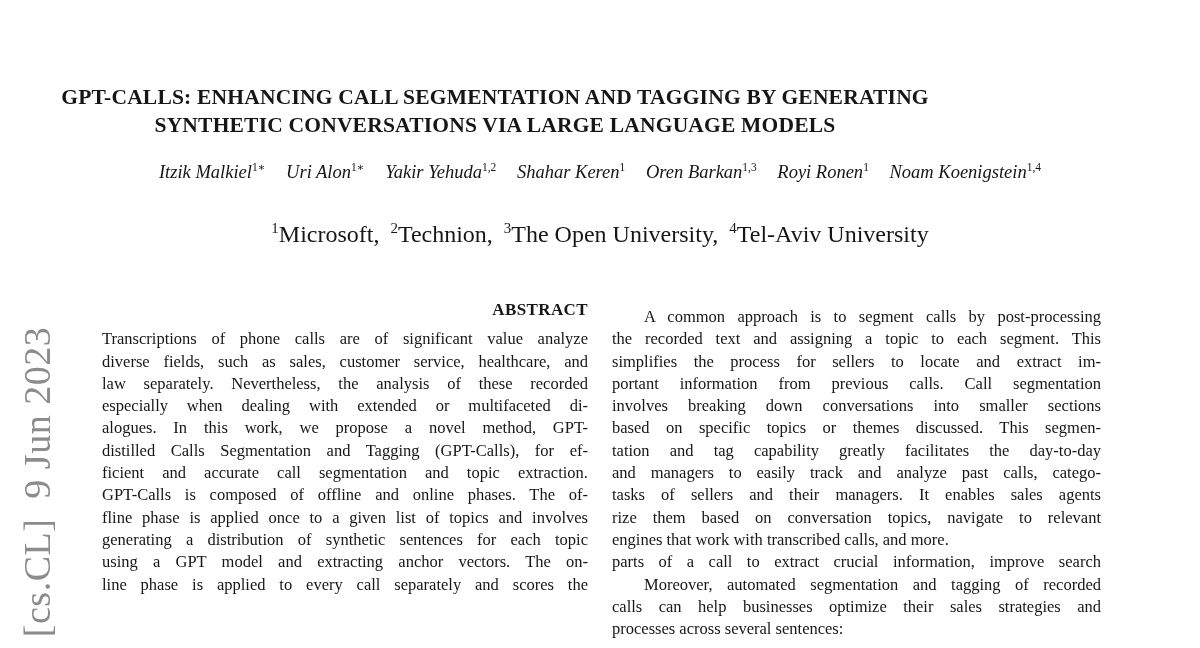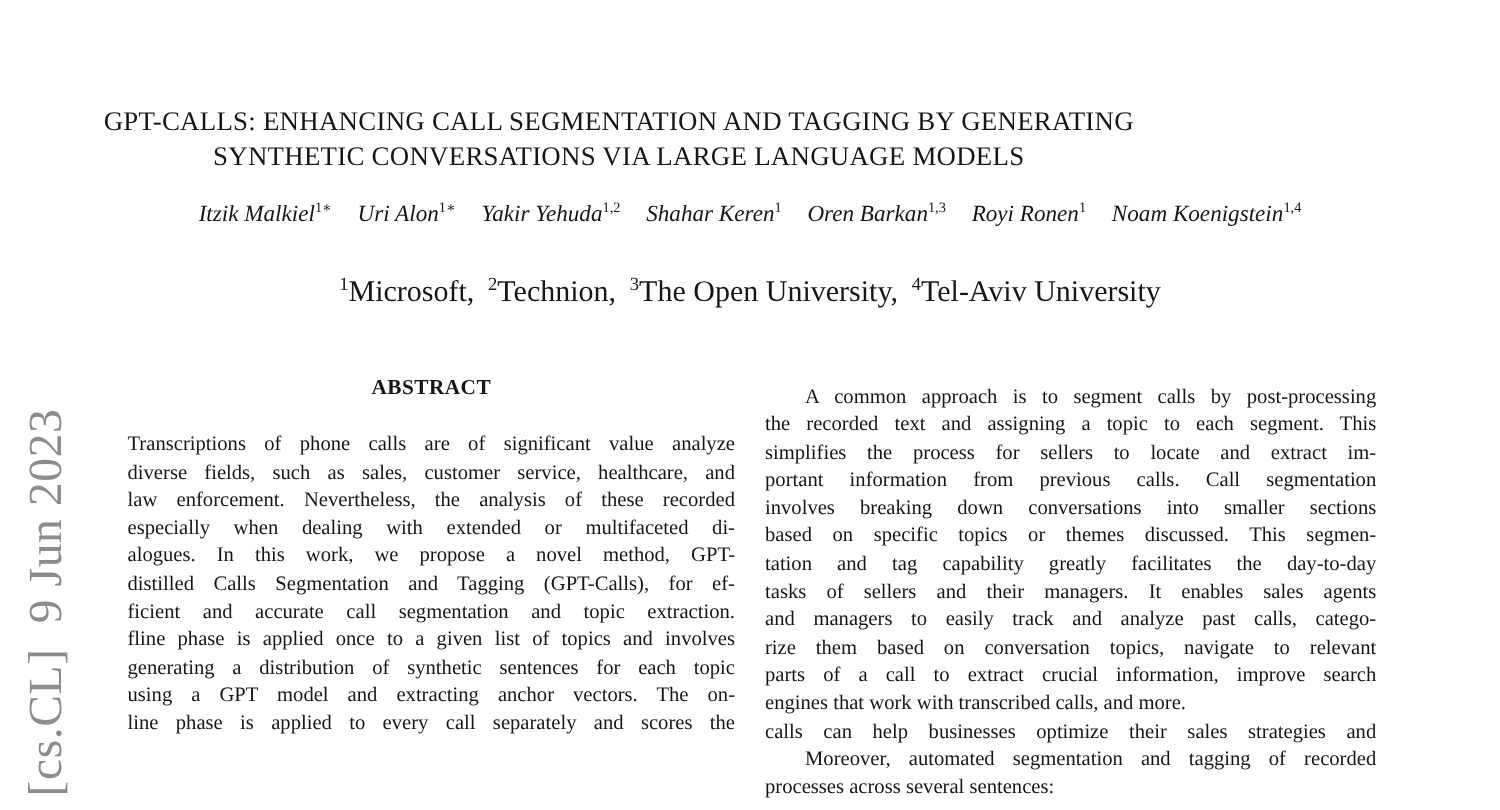--- a/index.html
+++ b/index.html
@@ -15,21 +15,21 @@
     overflow: hidden;
     font-family: "Liberation Serif", "DejaVu Serif", serif;
     color: #161616;
   }
   .paper-title {
     position: absolute;
     top: 83px;
     left: 0;
     width: 990px;
     text-align: center;
-    font-weight: normal;
+    font-weight: bold;
     font-size: 21.5px;
     line-height: 28px;
     letter-spacing: 0.2px;
   }
   .authors-line {
     position: absolute;
     top: 160px;
     left: 0;
     width: 1200px;
     text-align: center;
@@ -56,25 +56,25 @@
   .affil { margin-right: 5px; }
   .affil:last-child { margin-right: 0; }
   .col {
     position: absolute;
     font-size: 16.5px;
     line-height: 22.3px;
   }
   .col-left  { left: 102px; top: 299px; width: 486px; }
   .col-right { left: 612px; top: 306px; width: 489px; }
   .abstract-heading {
-    text-align: center;
+    text-align: right;
     font-weight: bold;
     font-size: 17px;
     letter-spacing: 0.4px;
-    margin-bottom: 23px;
+    margin-bottom: 7px;
   }
   .tline {
     text-align: justify;
     text-align-last: justify;
     height: 22.3px;
     overflow: hidden;
     white-space: nowrap;
   }
   .tline.pend { text-align-last: left; }
   .tline.indent { text-indent: 32px; }
@@ -119,42 +119,43 @@
     <span class="affil"><sup>1</sup><span>Microsoft,</span></span>
     <span class="affil"><sup>2</sup><span>Technion,</span></span>
     <span class="affil"><sup>3</sup><span>The Open University,</span></span>
     <span class="affil"><sup>4</sup><span>Tel-Aviv University</span></span>
   </div>
 
   <div class="col col-left">
     <div class="abstract-heading">ABSTRACT</div>
     <div class="tline">Transcriptions of phone calls are of significant value analyze</div>
     <div class="tline">diverse fields, such as sales, customer service, healthcare, and</div>
-    <div class="tline">law enforcement. Nevertheless, the analysis of these recorded</div>
+    <div class="tline">law separately. Nevertheless, the analysis of these recorded</div>
     <div class="tline">especially when dealing with extended or multifaceted di-</div>
     <div class="tline">alogues.  In this work, we propose a novel method, GPT-</div>
     <div class="tline">distilled Calls Segmentation and Tagging (GPT-Calls), for ef-</div>
     <div class="tline">ficient and accurate call segmentation and topic extraction.</div>
+    <div class="tline">GPT-Calls is composed of offline and online phases. The of-</div>
     <div class="tline">fline phase is applied once to a given list of topics and involves</div>
     <div class="tline">generating a distribution of synthetic sentences for each topic</div>
     <div class="tline">using a GPT model and extracting anchor vectors.  The on-</div>
     <div class="tline">line phase is applied to every call separately and scores the</div>
   </div>
 
   <div class="col col-right">
     <div class="tline indent">A common approach is to segment calls by post-processing</div>
     <div class="tline">the recorded text and assigning a topic to each segment. This</div>
     <div class="tline">simplifies the process for sellers to locate and extract im-</div>
     <div class="tline">portant information from previous calls.  Call segmentation</div>
     <div class="tline">involves breaking down conversations into smaller sections</div>
     <div class="tline">based on specific topics or themes discussed.  This segmen-</div>
     <div class="tline">tation and tag capability greatly facilitates the day-to-day</div>
+    <div class="tline">and managers to easily track and analyze past calls, catego-</div>
     <div class="tline">tasks of sellers and their managers.  It enables sales agents</div>
-    <div class="tline">and managers to easily track and analyze past calls, catego-</div>
     <div class="tline">rize them based on conversation topics, navigate to relevant</div>
+    <div class="tline pend">engines that work with transcribed calls, and more.</div>
     <div class="tline">parts of a call to extract crucial information, improve search</div>
-    <div class="tline pend">engines that work with transcribed calls, and more.</div>
+    <div class="tline indent">Moreover, automated segmentation and tagging of recorded</div>
     <div class="tline">calls can help businesses optimize their sales strategies and</div>
-    <div class="tline indent">Moreover, automated segmentation and tagging of recorded</div>
     <div class="tline pend">processes across several sentences:</div>
   </div>
 
 </div>
 
 </body></html>

